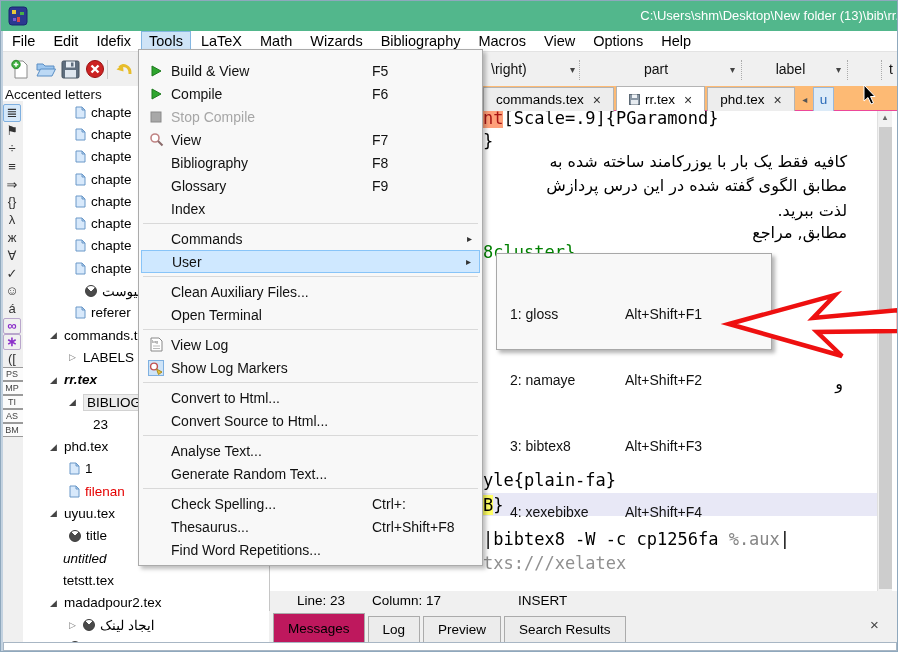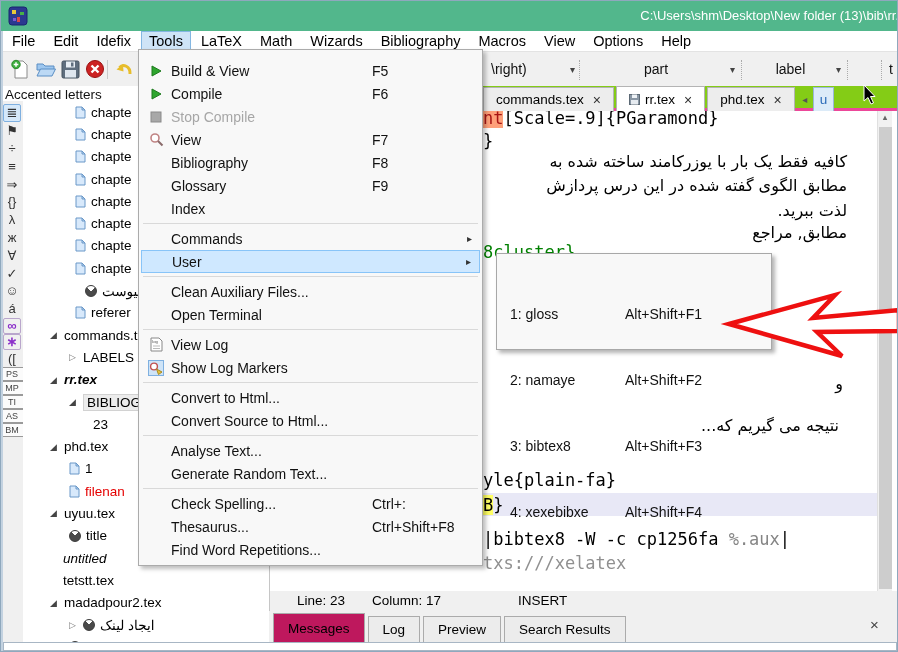--- a/index.html
+++ b/index.html
@@ -39,22 +39,22 @@
   .trow .arr{font-size:9px;color:#444;width:14px;flex:0 0 14px;}
   .trow .arr.col{color:#777;}
   .sec-ic{width:12px;height:12px;border-radius:50%;flex:0 0 12px;margin-right:5px;
     background:conic-gradient(from -45deg,#fff 0 25%,#4a4a4a 0);border:1px solid #3a3a3a;box-sizing:border-box;}
   .file-ic{flex:0 0 11px;margin-right:5px;display:inline-flex;}
   .tlabel.bold{font-weight:bold;}
   .tlabel.italic{font-style:italic;}
   .tlabel.sel{background:#ececec;border:1px solid #d2d2d2;padding:0 3px;}
   
   #sb-border{position:absolute;left:268px;top:85px;width:0;height:555px;border-left:1px solid #c6c6c6;}
-  #tabbar{position:absolute;left:268px;top:85px;width:630px;height:25px;background:#84cc16;
-    border-bottom:3px solid #ec4899;box-sizing:border-box;}
+  #tabbar{position:absolute;left:268px;top:85px;width:630px;height:25px;background:#fdba74;
+    border-bottom:1px solid #ec4899;box-sizing:border-box;}
   #tabs{position:absolute;left:214px;top:0;height:25px;display:flex;}
   .etab{height:24px;margin-top:1px;display:flex;align-items:center;font-size:13.5px;color:#000;
     background:#ededed;border:1px solid #b4b4b4;border-bottom:none;padding:0 12px;margin-right:2px;box-sizing:border-box;}
   .etab.active{background:#fff;height:26px;margin-top:0;}
   .etab .x{margin-left:9px;font-size:14px;color:#333;}
   .etab .flop{margin-right:5px;display:inline-flex;}
   .etab.partial{background:#dcebf8;border-color:#9ab8d8;color:#2a6ab8;padding:0 6px;margin-right:0;}
   #tabscroll{height:24px;margin-top:1px;width:16px;display:flex;align-items:center;justify-content:center;
     font-size:10px;color:#555;}
   #editor{position:absolute;left:269px;top:110px;width:607px;height:480px;background:#fff;overflow:hidden;}
@@ -401,21 +401,20 @@
   <div id="editor">
     <div id="curline" style="top: 382px;"></div>
   <div class="eline" style="top: -4px; left: 213px;"><span style="color: rgb(168, 20, 20); background: rgb(255, 160, 122);">nt</span><span>[Scale=.9]{PGaramond}</span></div>
       <div class="eline" style="top: 19px; left: 213px;"><span>}</span></div>
       <div class="eline rtl" style="top: 40px; right: 30px;"><span>کافیه فقط یک بار با یوزرکامند ساخته شده به</span></div>
       <div class="eline rtl" style="top: 64px; right: 30px;"><span>مطابق الگوی گفته شده در این درس پردازش</span></div>
       <div class="eline rtl" style="top: 89px; right: 30px;"><span>لذت ببرید.</span></div>
       <div class="eline rtl" style="top: 111px; right: 30px;"><span>مطابق, مراجع</span></div>
       <div class="eline" style="top: 130px; left: 213px;"><span style="color: rgb(0, 128, 0);">8cluster}</span></div>
       <div class="eline rtl" style="top: 262px; right: 34px;"><span>و</span></div>
-      <div class="eline rtl" style="top: 304px; right: 38px;"><span>نتیجه می گیریم که...</span></div>
       <div class="eline" style="top: 358px; left: 213px;"><span>yle{plain-fa}</span></div>
       <div class="eline" style="top: 383px; left: 213px;"><span style="background: rgb(255, 255, 102);">B</span><span>}</span></div>
       <div class="eline" style="top: 417px; left: 213px;"><span>|bibtex8 -W -c cp1256fa </span><span style="color: rgb(133, 133, 133);">%.aux</span><span>|</span></div>
       <div class="eline" style="top: 441px; left: 213px;"><span style="color: rgb(144, 144, 144);">txs:///xelatex</span></div>
     </div>
 
   <div id="vscroll">
     <div class="sarr" style="top:1px">▴</div>
     <div id="vthumb"></div>
     <div class="sarr" style="top:485px">▾</div>

